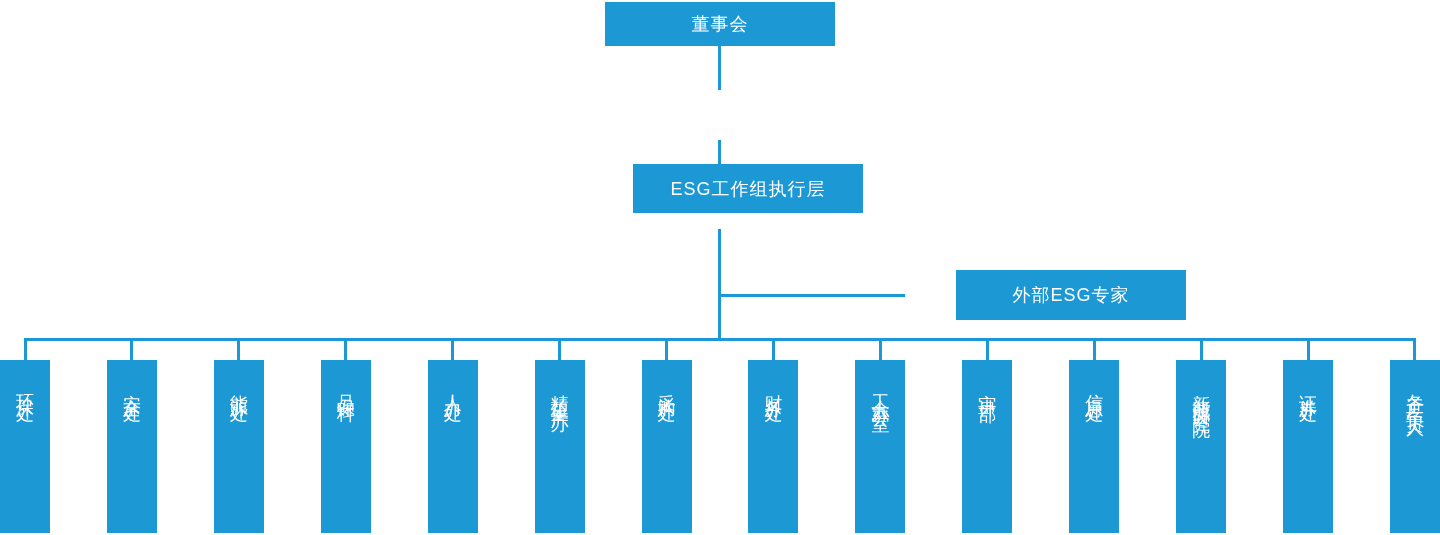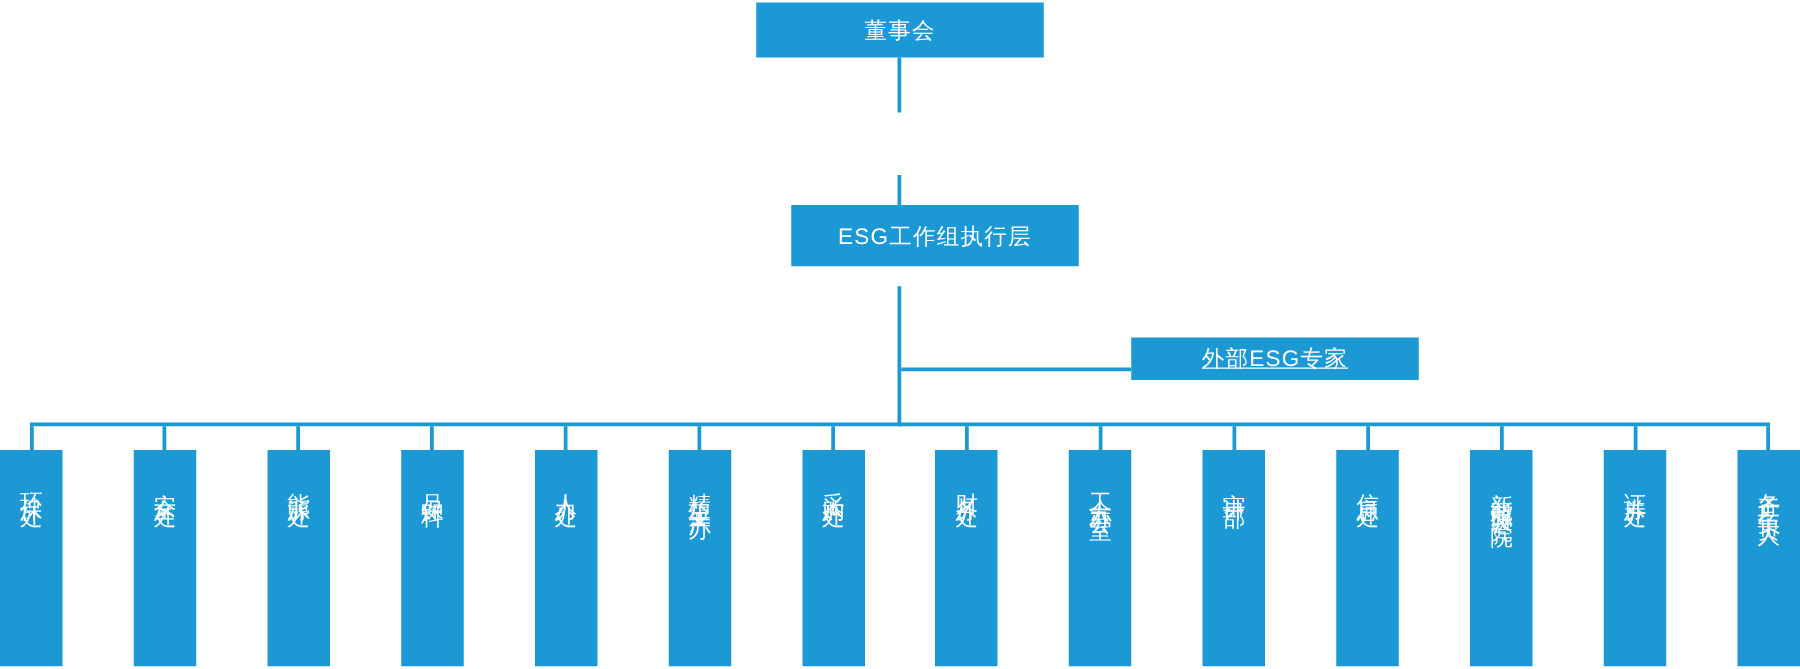--- a/index.html
+++ b/index.html
@@ -26,21 +26,21 @@
     display: flex;
     align-items: center;
     justify-content: center;
     font-size: 18px;
     letter-spacing: 1px;
     white-space: nowrap;
   }
   .n-board  { left: 605px; top: 2px;   width: 230px; height: 44px; }
   .n-mgmt   { left: 605px; top: 90px;  width: 230px; height: 50px; }
   .n-exec   { left: 605px; top: 164px; width: 230px; height: 49px; margin-left: 28px; }
-  .n-ext    { left: 905px; top: 270px; width: 230px; height: 34px; text-decoration: underline; }
+  .n-ext    { left: 956px; top: 270px; width: 230px; height: 50px; }
   
   .conn { position: absolute; background: var(--blue); }
   .c-v1     { left: 718px; top: 46px;  width: 3px;    height: 44px; }
   .c-v2     { left: 718px; top: 140px; width: 3px;    height: 40px; }
   .c-trunk  { left: 718px; top: 229px; width: 3px;    height: 112px; }
   .c-branch { left: 721px; top: 294px; width: 184px;  height: 3px; }
   .c-main   { left: 24px;  top: 338px; width: 1392px; height: 3px; }
   
   .dept-row {
     position: absolute;

